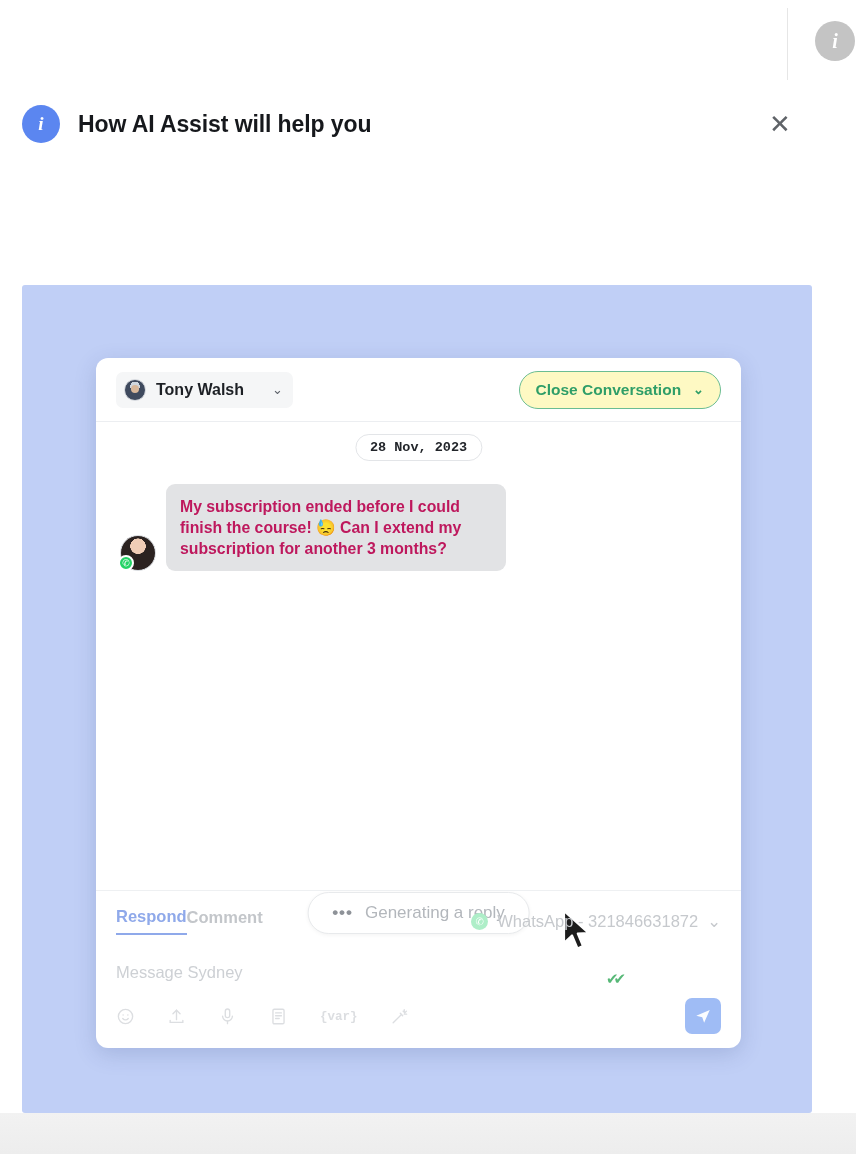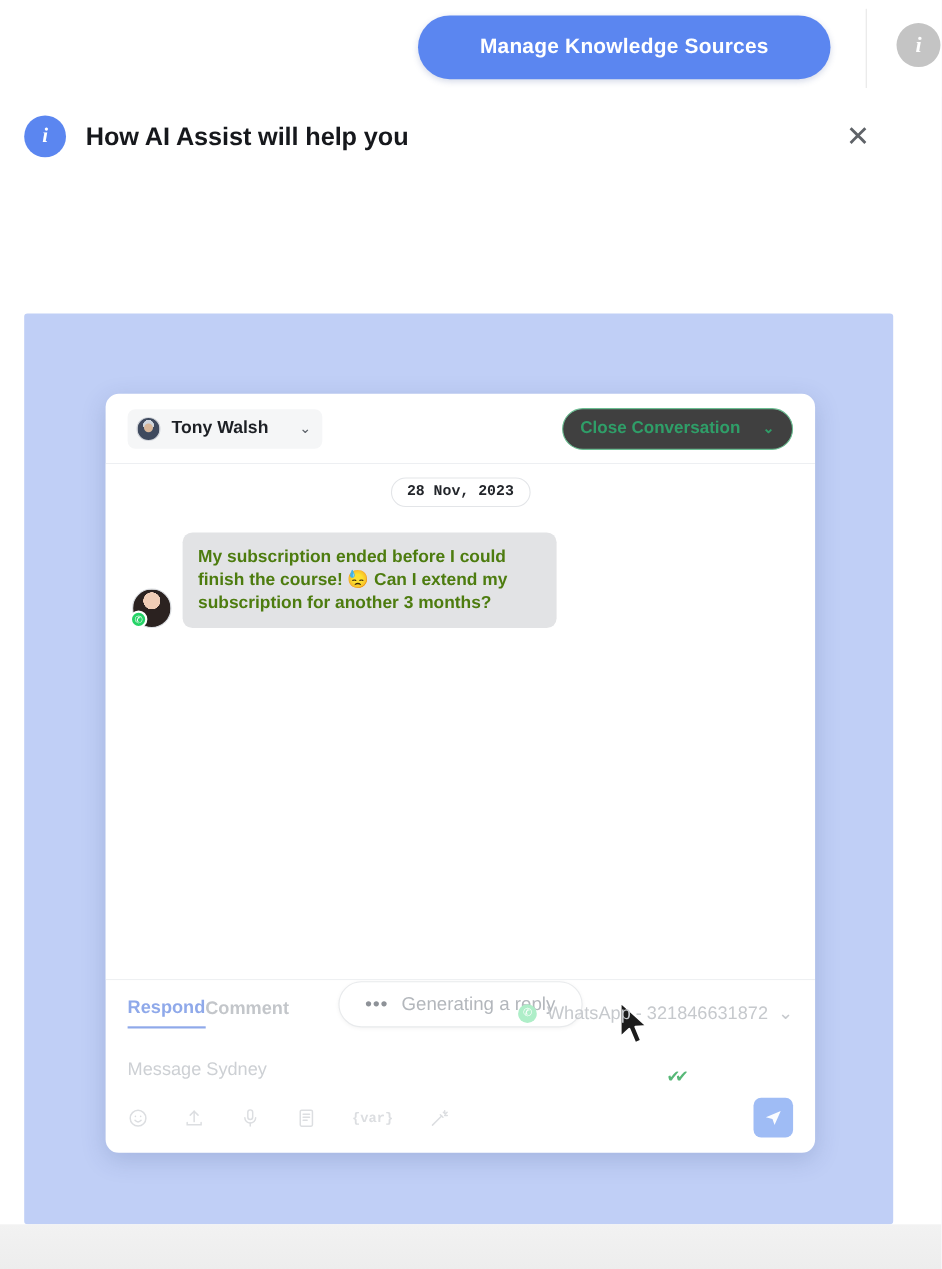--- a/index.html
+++ b/index.html
@@ -114,23 +114,23 @@
   }
   .avatar-sm::after{
     content:""; position:absolute; left:50%; top:26%;
     width:8px;height:8px;border-radius:50%;background:#d8b79a;transform:translateX(-50%);
   }
   .assignee-name { font-size:16px; font-weight:bold; color:#1d2025; }
   .chev { font-size:13px; color:#5b6068; margin-left:18px; }
   .close-conv {
     height:38px; padding:0 16px;
     border:1.6px solid #6bbd92; border-radius:19px;
-    color:#2f9e68; background:#404040;
+    color:#2f9e68; background:#fef9c3;
     font-size:15.5px; font-weight:bold;
-    display:flex; align-items:center; gap:20px; cursor:pointer;
+    display:flex; align-items:center; gap:12px; cursor:pointer;
     font-family:"Liberation Sans", sans-serif;
   }
   .close-conv .chev2 { font-size:13px; font-weight:bold; }
 
   .w-body { flex:1 1 auto; position:relative; background:#ffffff; }
   .date-pill {
     position:absolute; left:50%; top:12px; transform:translateX(-50%);
     border:1px solid #e3e5e8; border-radius:14px;
     padding:5px 14px; font-size:13.5px; font-weight:bold; color:#22252a;
     background:#ffffff;
@@ -145,21 +145,21 @@
     border:1px solid #dadde1; overflow:visible;
   }
   .wa-badge {
     position:absolute; left:-3px; bottom:-1px;
     width:16px; height:16px; border-radius:50%;
     background:#25d366; border:2px solid #ffffff;
     display:flex; align-items:center; justify-content:center;
     color:#ffffff; font-size:9px;
   }
   .bubble {
-    background:#e2e3e5; color:#4d7c0f;
+    background:#e2e3e5; color:#be185d;
     border-radius:9px; padding:12px 14px;
     max-width:340px; font-size:15.8px; line-height:21px; font-weight:bold;
   }
   .ticks {
     position:absolute; left:510px; top:548px;
     color:#57b877; font-size:15px; letter-spacing:-5px;
   }
   .gen-pill {
     position:absolute; left:50%; top:470px; transform:translateX(-50%);
     border:1px solid #e8eaec; border-radius:22px;
@@ -208,21 +208,20 @@
     display:flex; align-items:center; justify-content:center;
     cursor:pointer; border:none;
   }
 </style>
 </head>
 <body>
 
 <div class="page">
 
   <div class="topbar">
-    <button class="manage-btn">Manage Knowledge Sources</button>
     <div class="topbar-divider"></div>
     <div class="info-circle">i</div>
   </div>
 
   <div class="banner">
     <div class="banner-head">
       <div class="banner-icon">i</div>
       <div class="banner-title">How AI Assist will help you</div>
       <div class="banner-close">✕</div>
     </div>

